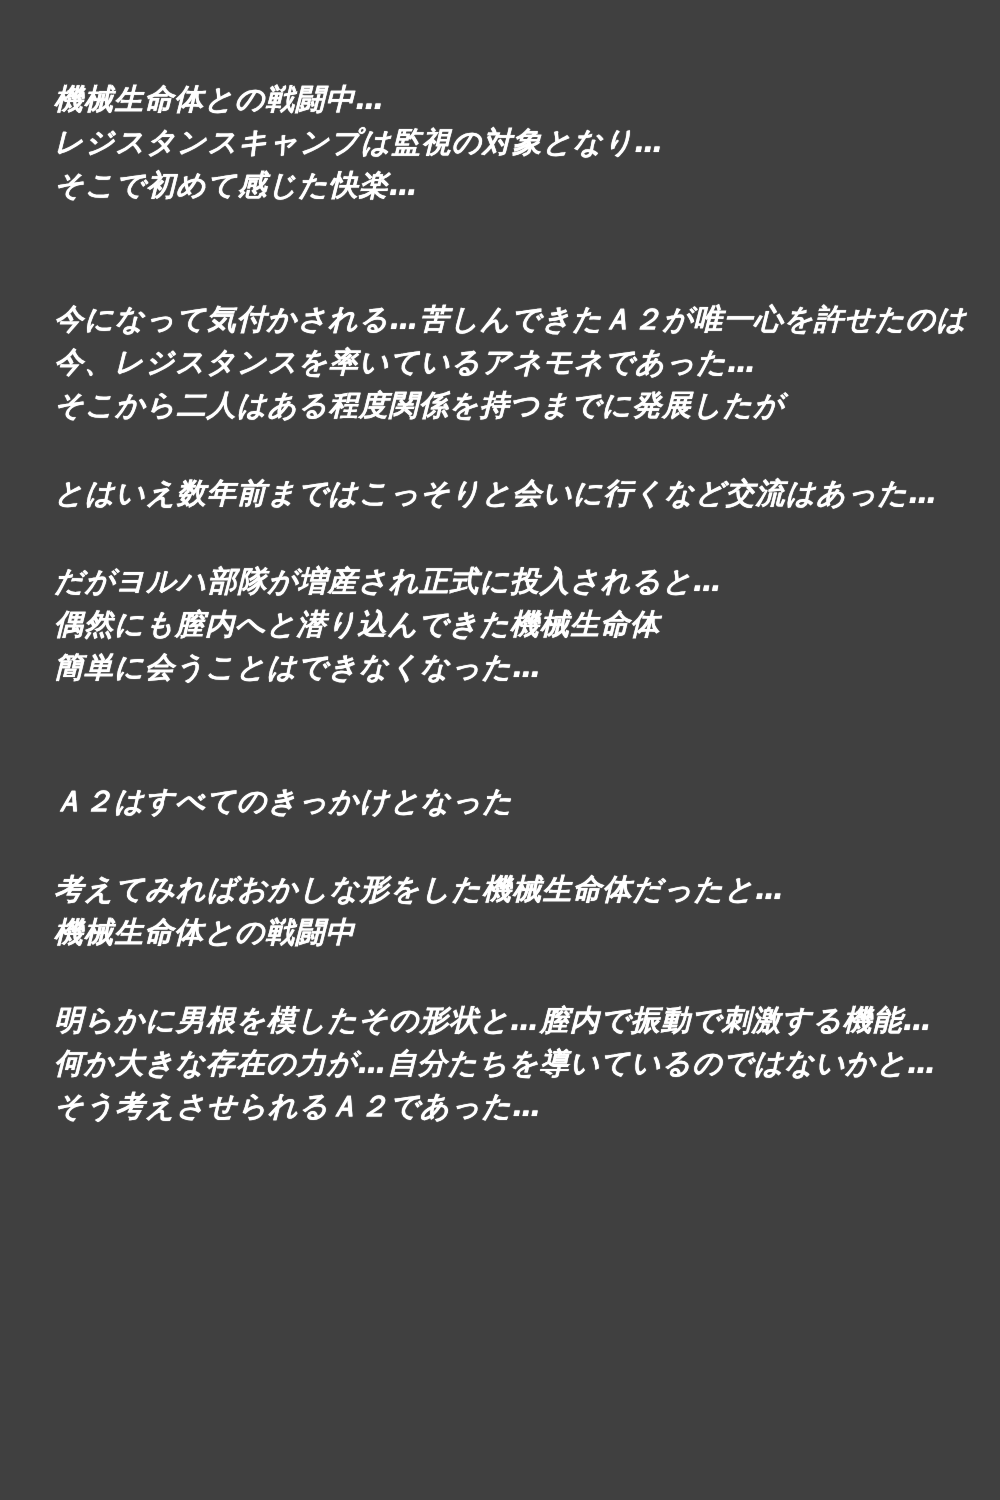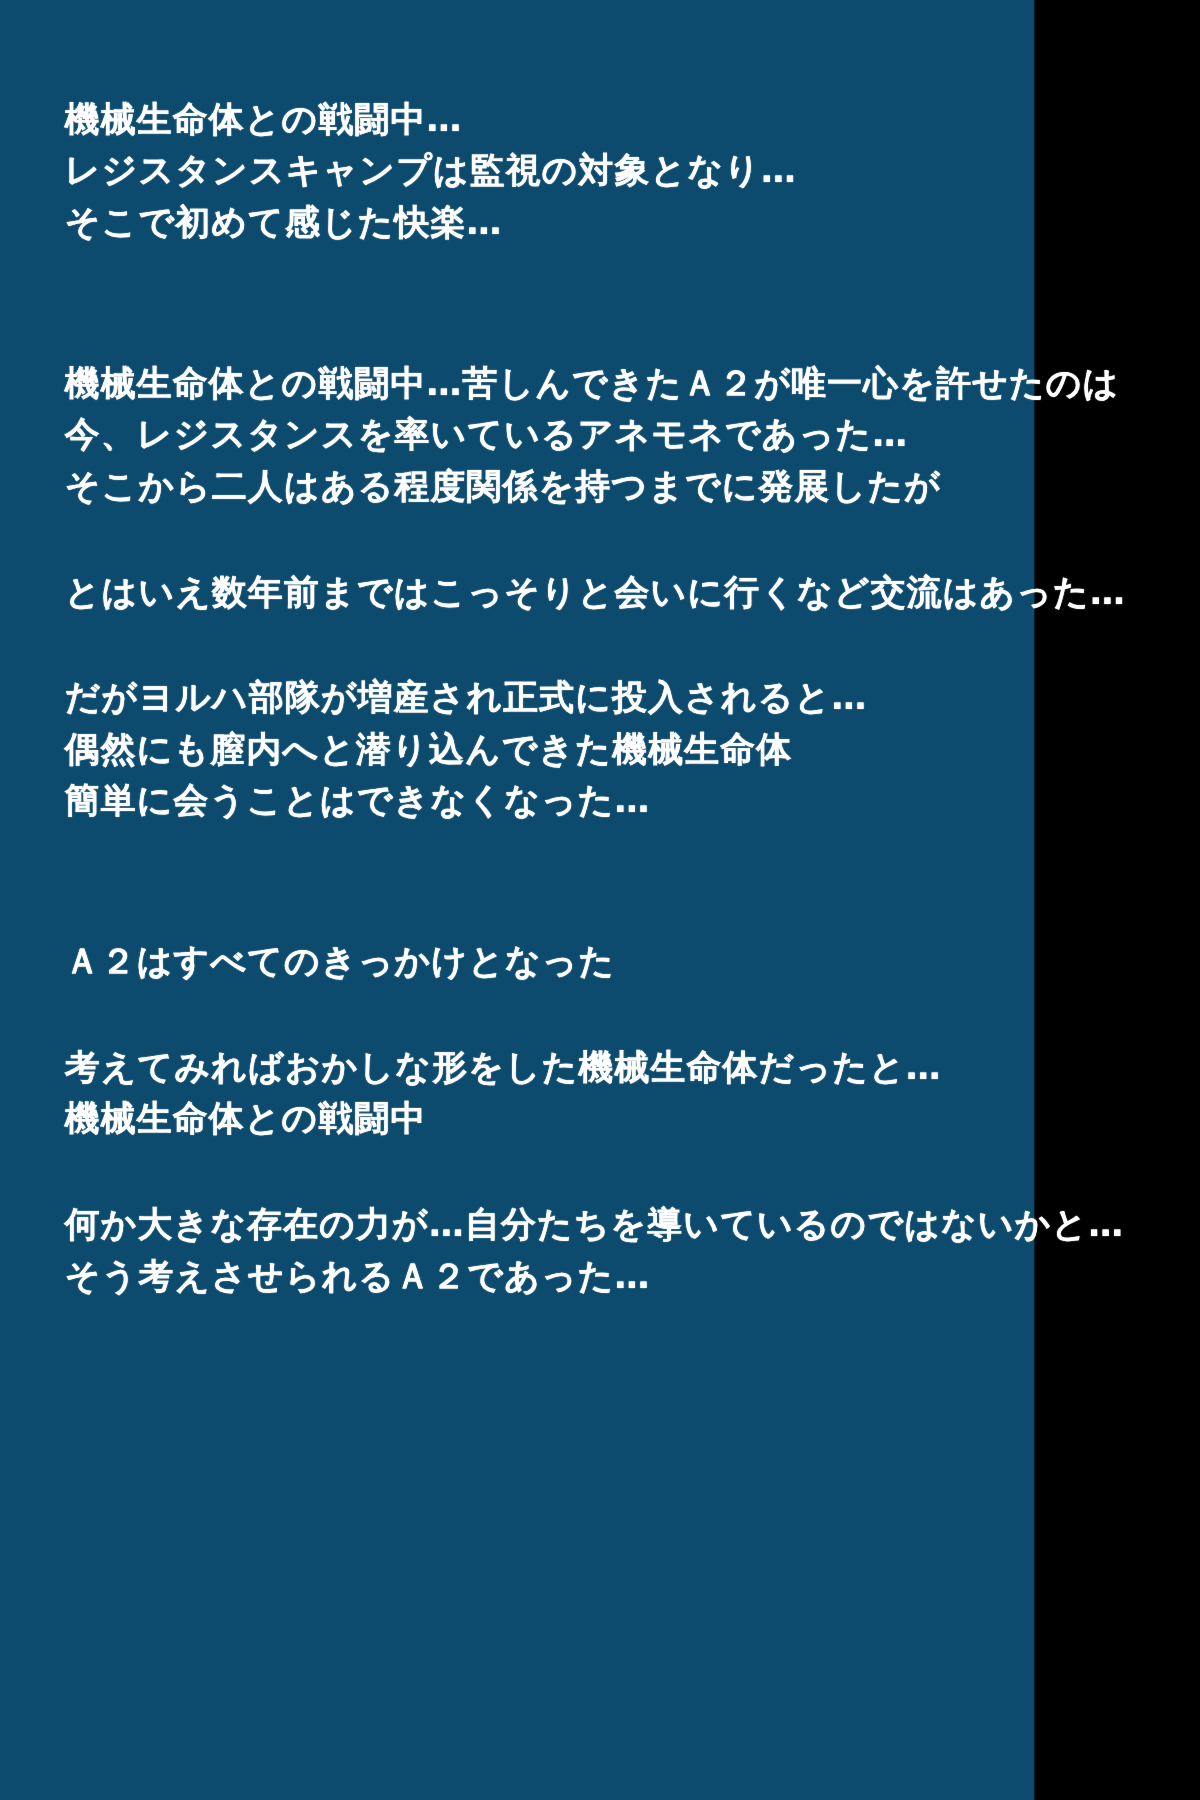--- a/index.html
+++ b/index.html
@@ -8,24 +8,25 @@
   }
   body {
     width: 1000px;
     height: 1500px;
     background: #000000;
     overflow: hidden;
     font-family: "DejaVu Sans", sans-serif;
   }
   .page {
     box-sizing: border-box;
-    width: 862px;
+    width: 1000px;
     height: 1500px;
     padding: 78px 30px 0 54px;
-    background: #0c4a6e;
+    background: #404040;
+    font-style: italic;
   }
   .paragraph {
     margin: 0 0 0 0;
   }
   .paragraph.gap-normal { margin-top: 45px; }
   .paragraph.gap-large  { margin-top: 91px; }
   .line {
     color: #ffffff;
     font-size: 29px;
     line-height: 43px;
@@ -39,37 +40,38 @@
 <body>
 
 <div class="page">
   <div id="paragraphs-container">
       <div class="paragraph ">
         <div class="line">機械生命体との戦闘中…</div>
         <div class="line">レジスタンスキャンプは監視の対象となり…</div>
         <div class="line">そこで初めて感じた快楽…</div>
       </div>
       <div class="paragraph gap-large">
-        <div class="line">機械生命体との戦闘中…苦しんできたＡ２が唯一心を許せたのは</div>
+        <div class="line">今になって気付かされる…苦しんできたＡ２が唯一心を許せたのは</div>
         <div class="line">今、レジスタンスを率いているアネモネであった…</div>
         <div class="line">そこから二人はある程度関係を持つまでに発展したが</div>
       </div>
       <div class="paragraph gap-normal">
         <div class="line">とはいえ数年前まではこっそりと会いに行くなど交流はあった…</div>
       </div>
       <div class="paragraph gap-normal">
         <div class="line">だがヨルハ部隊が増産され正式に投入されると…</div>
         <div class="line">偶然にも膣内へと潜り込んできた機械生命体</div>
         <div class="line">簡単に会うことはできなくなった…</div>
       </div>
       <div class="paragraph gap-large">
         <div class="line">Ａ２はすべてのきっかけとなった</div>
       </div>
       <div class="paragraph gap-normal">
         <div class="line">考えてみればおかしな形をした機械生命体だったと…</div>
         <div class="line">機械生命体との戦闘中</div>
       </div>
       <div class="paragraph gap-normal">
+        <div class="line">明らかに男根を模したその形状と…膣内で振動で刺激する機能…</div>
         <div class="line">何か大きな存在の力が…自分たちを導いているのではないかと…</div>
         <div class="line">そう考えさせられるＡ２であった…</div>
       </div>
     </div>
 </div>
 
 </body></html>

